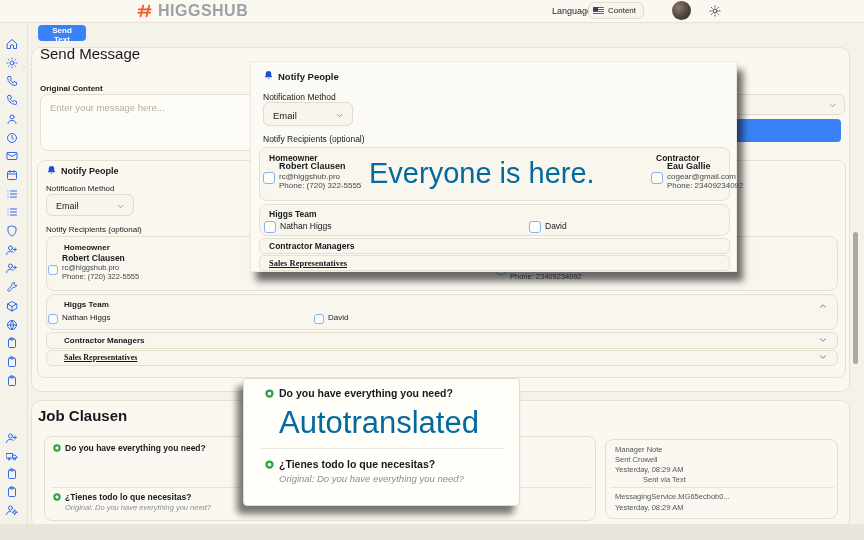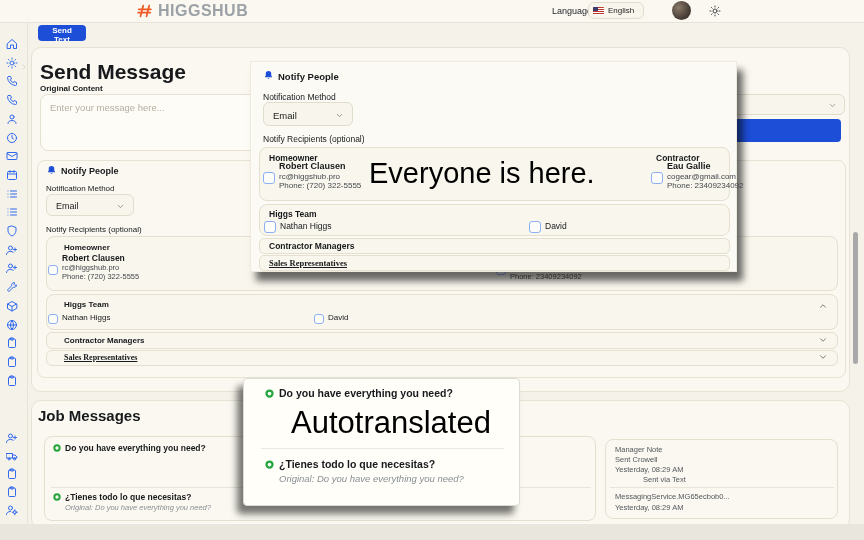--- a/index.html
+++ b/index.html
@@ -14,47 +14,47 @@
   .cb.lg{width:12px;height:12px;}
   .ic{position:absolute;display:inline-block;}
   .ic svg{width:100%;height:100%;display:block;}
   .sb-ic{position:absolute;left:6px;width:12px;height:12px;color:#3069ee;}
   .sb-ic svg{width:100%;height:100%;display:block;}
   .header{position:absolute;left:0;top:0;width:864px;height:22px;background:#faf8f1;border-bottom:1px solid #e7e3d8;z-index:5;}
   .brand{font-size:16px;font-weight:700;letter-spacing:.5px;color:#9ba1a6;}
   .flag{width:11px;height:8px;background:repeating-linear-gradient(#c0392b 0 1px,#fff 1px 2px);position:relative;border-radius:1px;overflow:hidden;flex:none;}
   .flag::before{content:"";position:absolute;left:0;top:0;width:5px;height:4px;background:#3c3b6e;}
   .avatar{position:absolute;width:19px;height:19px;border-radius:50%;background:radial-gradient(circle at 35% 35%,#8a7a68,#4a4038 60%,#2e2822);}
-  .btn-blue{position:absolute;background:#1d4ed8;border:none;border-radius:4px;color:#fff;font-weight:700;box-sizing:border-box;}
+  .btn-blue{position:absolute;background:#3b82f6;border:none;border-radius:4px;color:#fff;font-weight:700;box-sizing:border-box;}
   .ta{position:absolute;background:#fdfcf7;border:1px solid #e5e0d2;border-radius:8px;box-sizing:border-box;resize:none;padding:7px 9px;font-family:"Liberation Sans",sans-serif;font-size:9.5px;color:#333;outline:none;}
   .ta::placeholder{color:#b5aea0;}
   .overlay{position:absolute;background:#fcfaf4;border:1px solid #eeeade;box-shadow:6px 9px 7px rgba(10,10,10,.6);z-index:40;box-sizing:border-box;}
   .overlay2{position:absolute;background:#fffef9;border:1px solid #dcdcd6;border-radius:4px;box-shadow:-6px 8px 7px rgba(10,10,10,.55);z-index:40;box-sizing:border-box;}
-  .callout{position:absolute;color:#000000;font-weight:400;white-space:nowrap;}
+  .callout{position:absolute;color:#0369a1;font-weight:400;white-space:nowrap;}
   .divider{position:absolute;border-top:1px solid #e8e4d8;}
   .meta-line{position:absolute;font-size:7.5px;color:#53575c;white-space:nowrap;}
   .scrollthumb{position:absolute;background:#a9a9a9;border-radius:3px;z-index:60;}
   .u{text-decoration:underline;font-family:Liberation Serif, serif;}
 </style>
 </head>
 <body>
 
 <div id="page">
 
   <div class="header">
     <span class="ic" style="left:136px;top:3px;width:17px;height:16px;color:#ef5a24;">
         <svg viewBox="0 0 24 24" fill="none" stroke="currentColor" stroke-width="2" stroke-linecap="round" stroke-linejoin="round">
           <path stroke-width="2.6" d="M10 4 6 20M19 4l-4 16M3.5 9.5h18M2.5 14.5h18"></path>
         </svg>
       </span>
     <span class="t brand" style="left:158px;top:2px;">HIGGSHUB</span>
     <span class="t" style="left:552px;top:6px;font-size:9px;color:#24292e;">Language:</span>
     <div class="sel" style="left:588px;top:2px;width:56px;height:17px;display:flex;align-items:center;gap:4px;padding:0 4px;">
       <span class="flag" style="position:relative;"></span>
-      <span style="font-size:8px;color:#222;">English</span>
+      <span style="font-size:8px;color:#222;">Content</span>
       <span class="ic" style="position:relative;width:8px;height:8px;color:#888;margin-left:auto;">
           <svg viewBox="0 0 24 24" fill="none" stroke="currentColor" stroke-width="2" stroke-linecap="round" stroke-linejoin="round">
             <path d="m6 9 6 6 6-6"></path>
           </svg>
         </span>
     </div>
     <div class="avatar" style="left:672px;top:1px;"></div>
     <span class="ic" style="left:709px;top:5px;width:12px;height:12px;color:#44474a;">
         <svg viewBox="0 0 24 24" fill="none" stroke="currentColor" stroke-width="2" stroke-linecap="round" stroke-linejoin="round">
           <circle cx="12" cy="12" r="4"></circle>
@@ -213,21 +213,21 @@
     </div>
   <span class="ic" style="left:20px;top:63px;width:8px;height:8px;color:#ccc7ba;z-index:6;">
       <svg viewBox="0 0 24 24" fill="none" stroke="currentColor" stroke-width="2" stroke-linecap="round" stroke-linejoin="round">
         <path d="m9 6 6 6-6 6"></path>
       </svg>
     </span>
 
   <button class="btn-blue" style="left:38px;top:25px;width:48px;height:16px;font-size:8px;">Send Text</button>
 
   <div class="card" style="left:31px;top:47px;width:819px;height:345px;"></div>
-  <span class="t" style="left:40px;top:60px;font-size:21px;font-weight:700;">Send Message</span>
+  <span class="t" style="left:40px;top:45px;font-size:15px;font-weight:400;">Send Message</span>
   <span class="t" style="left:40px;top:84px;font-size:8px;font-weight:600;">Original Content</span>
   <textarea class="ta" style="left: 40px; top: 94px; width: 570px; height: 57px;" placeholder="Enter your message here..."></textarea>
   <div class="sel" style="left:620px;top:94px;width:225px;height:21px;">
     <span class="ic" style="right:7px;top:6px;width:9px;height:9px;color:#888;">
         <svg viewBox="0 0 24 24" fill="none" stroke="currentColor" stroke-width="2" stroke-linecap="round" stroke-linejoin="round">
           <path d="m6 9 6 6 6-6"></path>
         </svg>
       </span>
   </div>
   <button class="btn-blue" style="left:620px;top:119px;width:221px;height:23px;"></button>
@@ -284,21 +284,21 @@
 
   <div class="box" style="left:46px;top:350px;width:792px;height:16px;border-radius:6px;"></div>
   <span class="t u" style="left:64px;top:353px;font-size:8px;font-weight:700;">Sales Representatives</span>
   <span class="ic" style="left:818px;top:352px;width:10px;height:10px;color:#5f6368;">
       <svg viewBox="0 0 24 24" fill="none" stroke="currentColor" stroke-width="2" stroke-linecap="round" stroke-linejoin="round">
         <path d="m6 9 6 6 6-6"></path>
       </svg>
     </span>
 
   <div class="card" style="left:31px;top:400px;width:819px;height:129px;"></div>
-  <span class="t" style="left:38px;top:407px;font-size:15px;font-weight:700;">Job Messages</span>
+  <span class="t" style="left:38px;top:407px;font-size:15px;font-weight:700;">Job Clausen</span>
 
   <div class="box" style="left:44px;top:436px;width:552px;height:85px;background:#faf8f0;">
     <span class="ic" style="left:8px;top:7px;width:8px;height:8px;color:#23a53d;">
         <svg viewBox="0 0 24 24" fill="none" stroke="currentColor" stroke-width="2" stroke-linecap="round" stroke-linejoin="round">
           <circle cx="12" cy="12" r="8" stroke-width="6"></circle>
         </svg>
       </span>
     <span class="t" style="left:20px;top:6px;font-size:8.5px;font-weight:600;">Do you have everything you need?</span>
     <div class="divider" style="left:6px;top:50px;width:540px;"></div>
     <span class="ic" style="left:8px;top:56px;width:8px;height:8px;color:#23a53d;">
@@ -366,21 +366,21 @@
     <span class="t u" style="left:18px;top:196px;font-size:8.5px;font-weight:700;">Sales Representatives</span>
   </div>
 
   <div class="overlay2" style="left:243px;top:378px;width:277px;height:128px;">
     <span class="ic" style="left:21px;top:10px;width:9px;height:9px;color:#23a53d;">
         <svg viewBox="0 0 24 24" fill="none" stroke="currentColor" stroke-width="2" stroke-linecap="round" stroke-linejoin="round">
           <circle cx="12" cy="12" r="8" stroke-width="6"></circle>
         </svg>
       </span>
     <span class="t" style="left:35px;top:8px;font-size:10.5px;font-weight:600;">Do you have everything you need?</span>
-    <span class="callout" style="left:35px;top:26px;font-size:31px;margin-left:12px;">Autotranslated</span>
+    <span class="callout" style="left:35px;top:26px;font-size:31px;">Autotranslated</span>
     <div class="divider" style="left:17px;top:69px;width:243px;border-color:#e9e9e4;"></div>
     <span class="ic" style="left:21px;top:81px;width:9px;height:9px;color:#23a53d;">
         <svg viewBox="0 0 24 24" fill="none" stroke="currentColor" stroke-width="2" stroke-linecap="round" stroke-linejoin="round">
           <circle cx="12" cy="12" r="8" stroke-width="6"></circle>
         </svg>
       </span>
     <span class="t" style="left:35px;top:79px;font-size:10.5px;font-weight:600;">¿Tienes todo lo que necesitas?</span>
     <span class="t" style="left:35px;top:94px;font-size:9.5px;font-style:italic;color:#8a8f94;">Original: Do you have everything you need?</span>
   </div>
 

